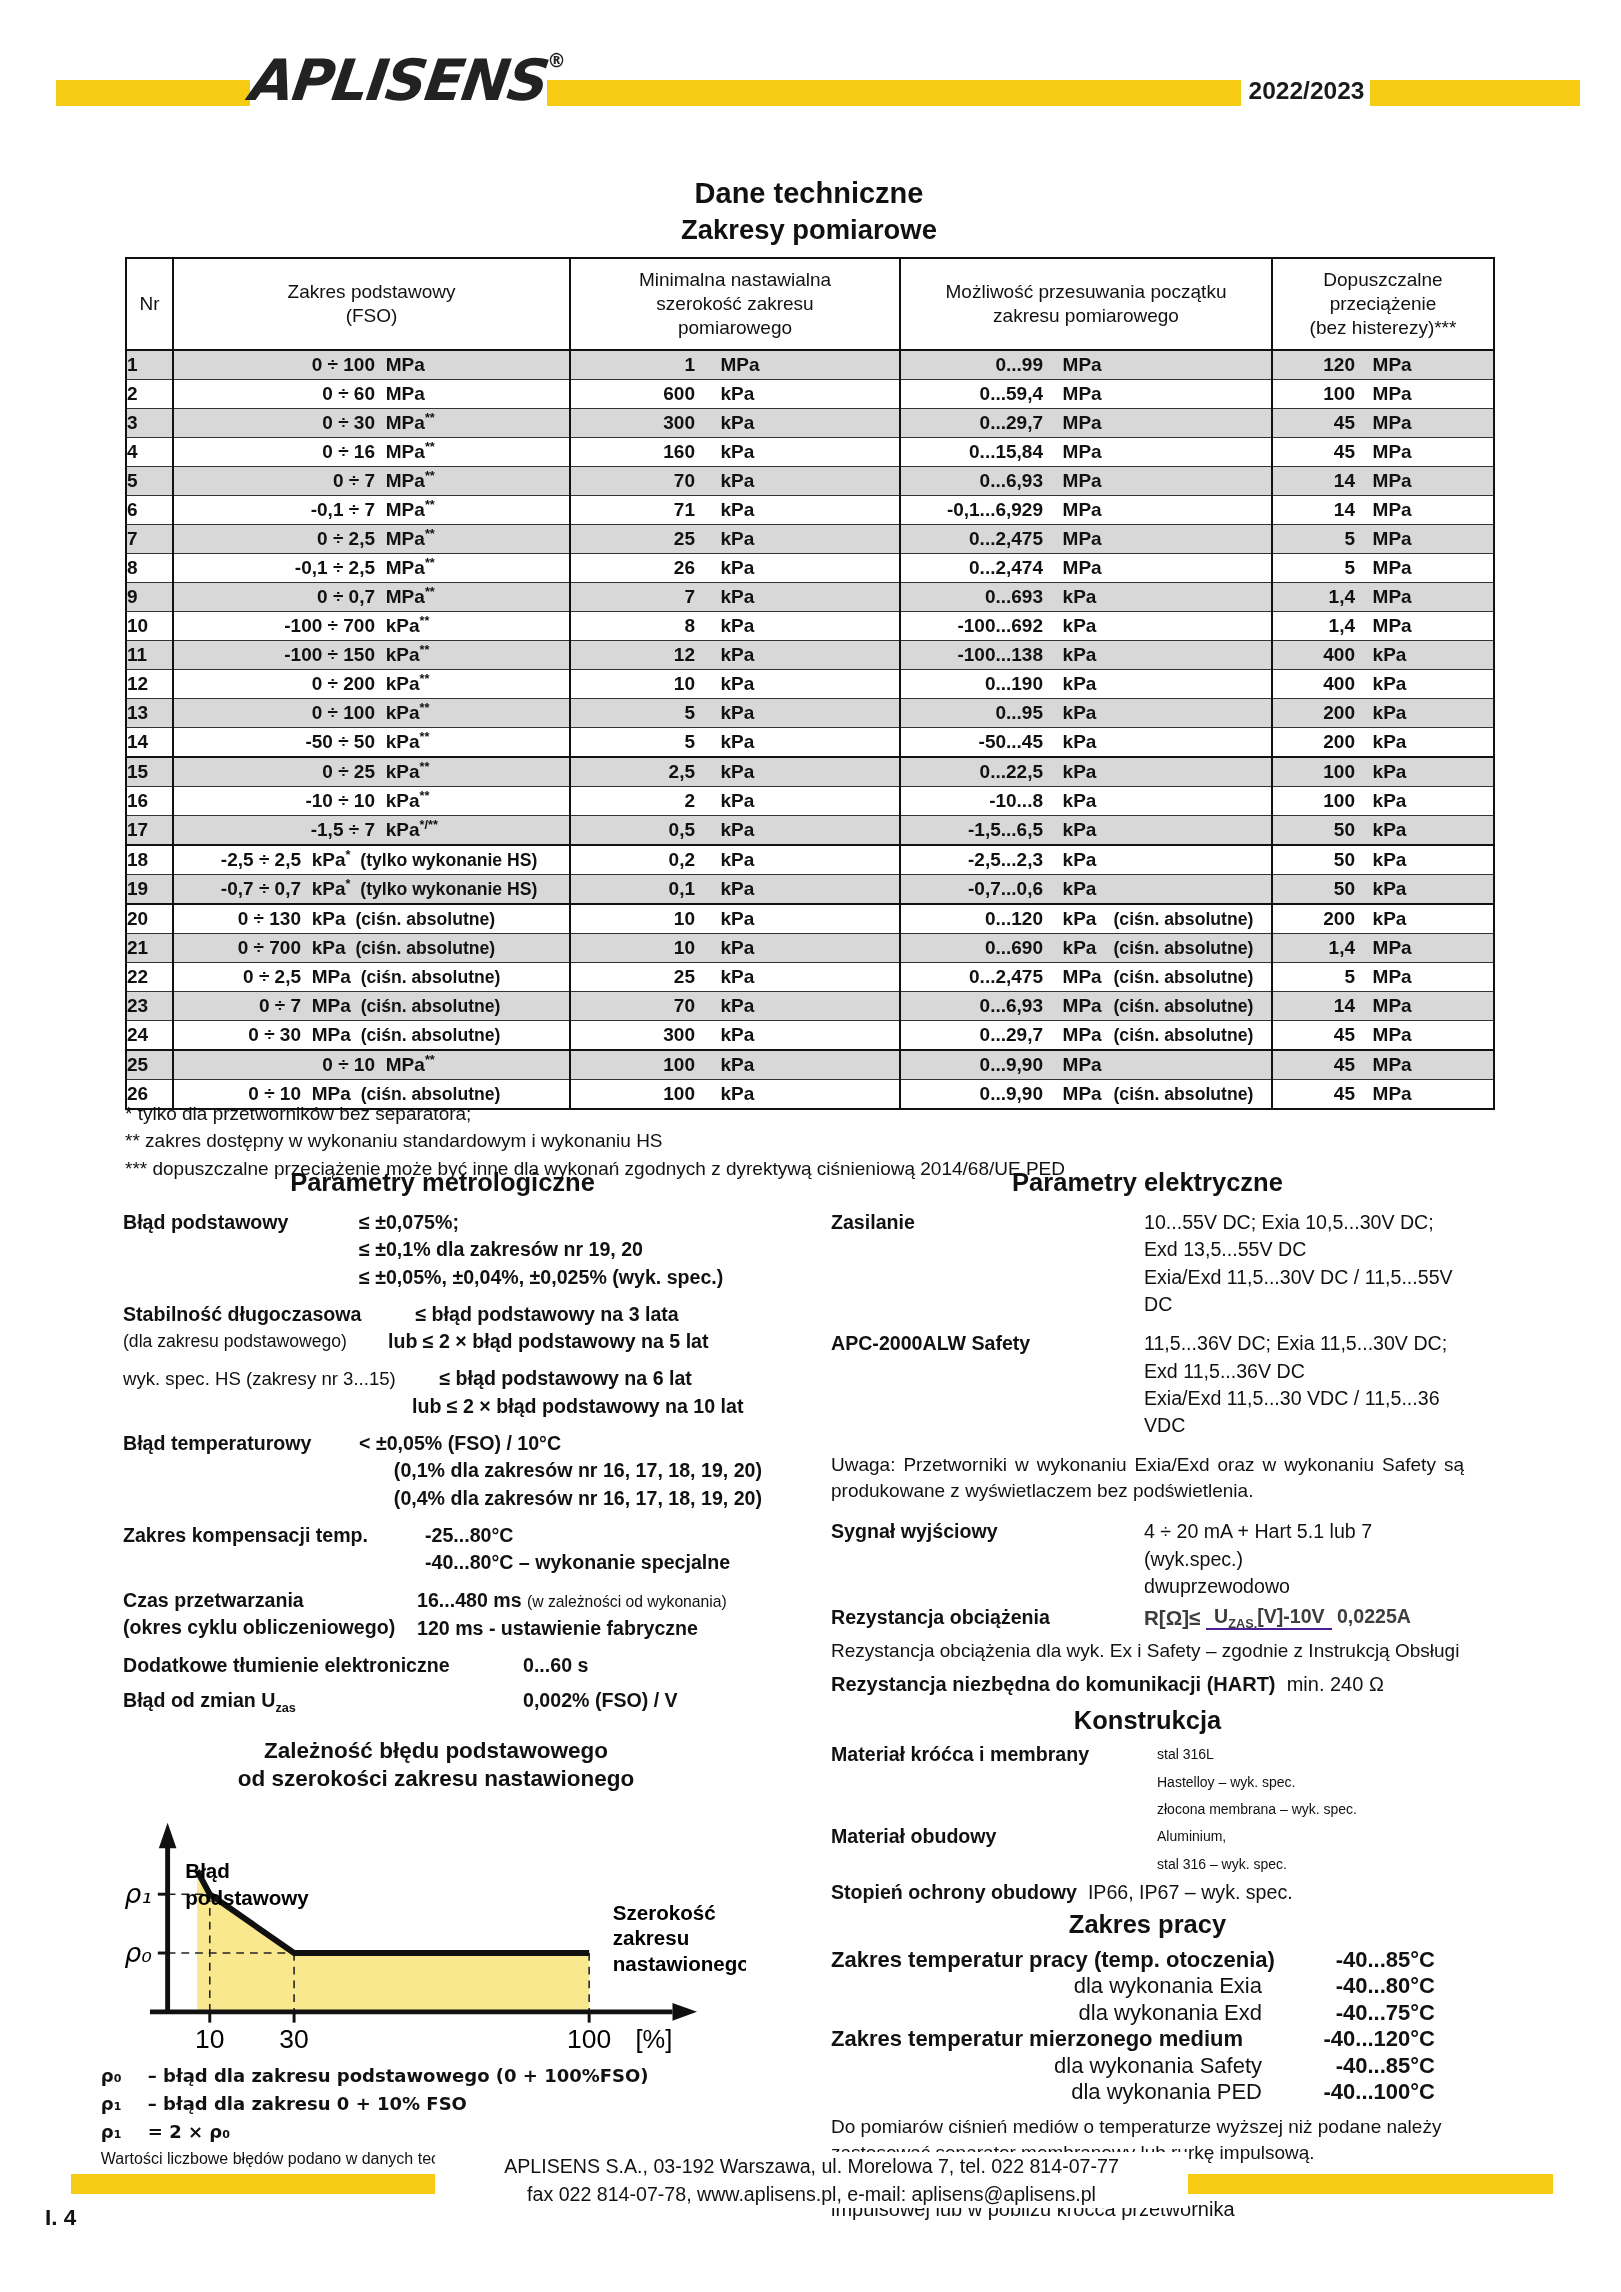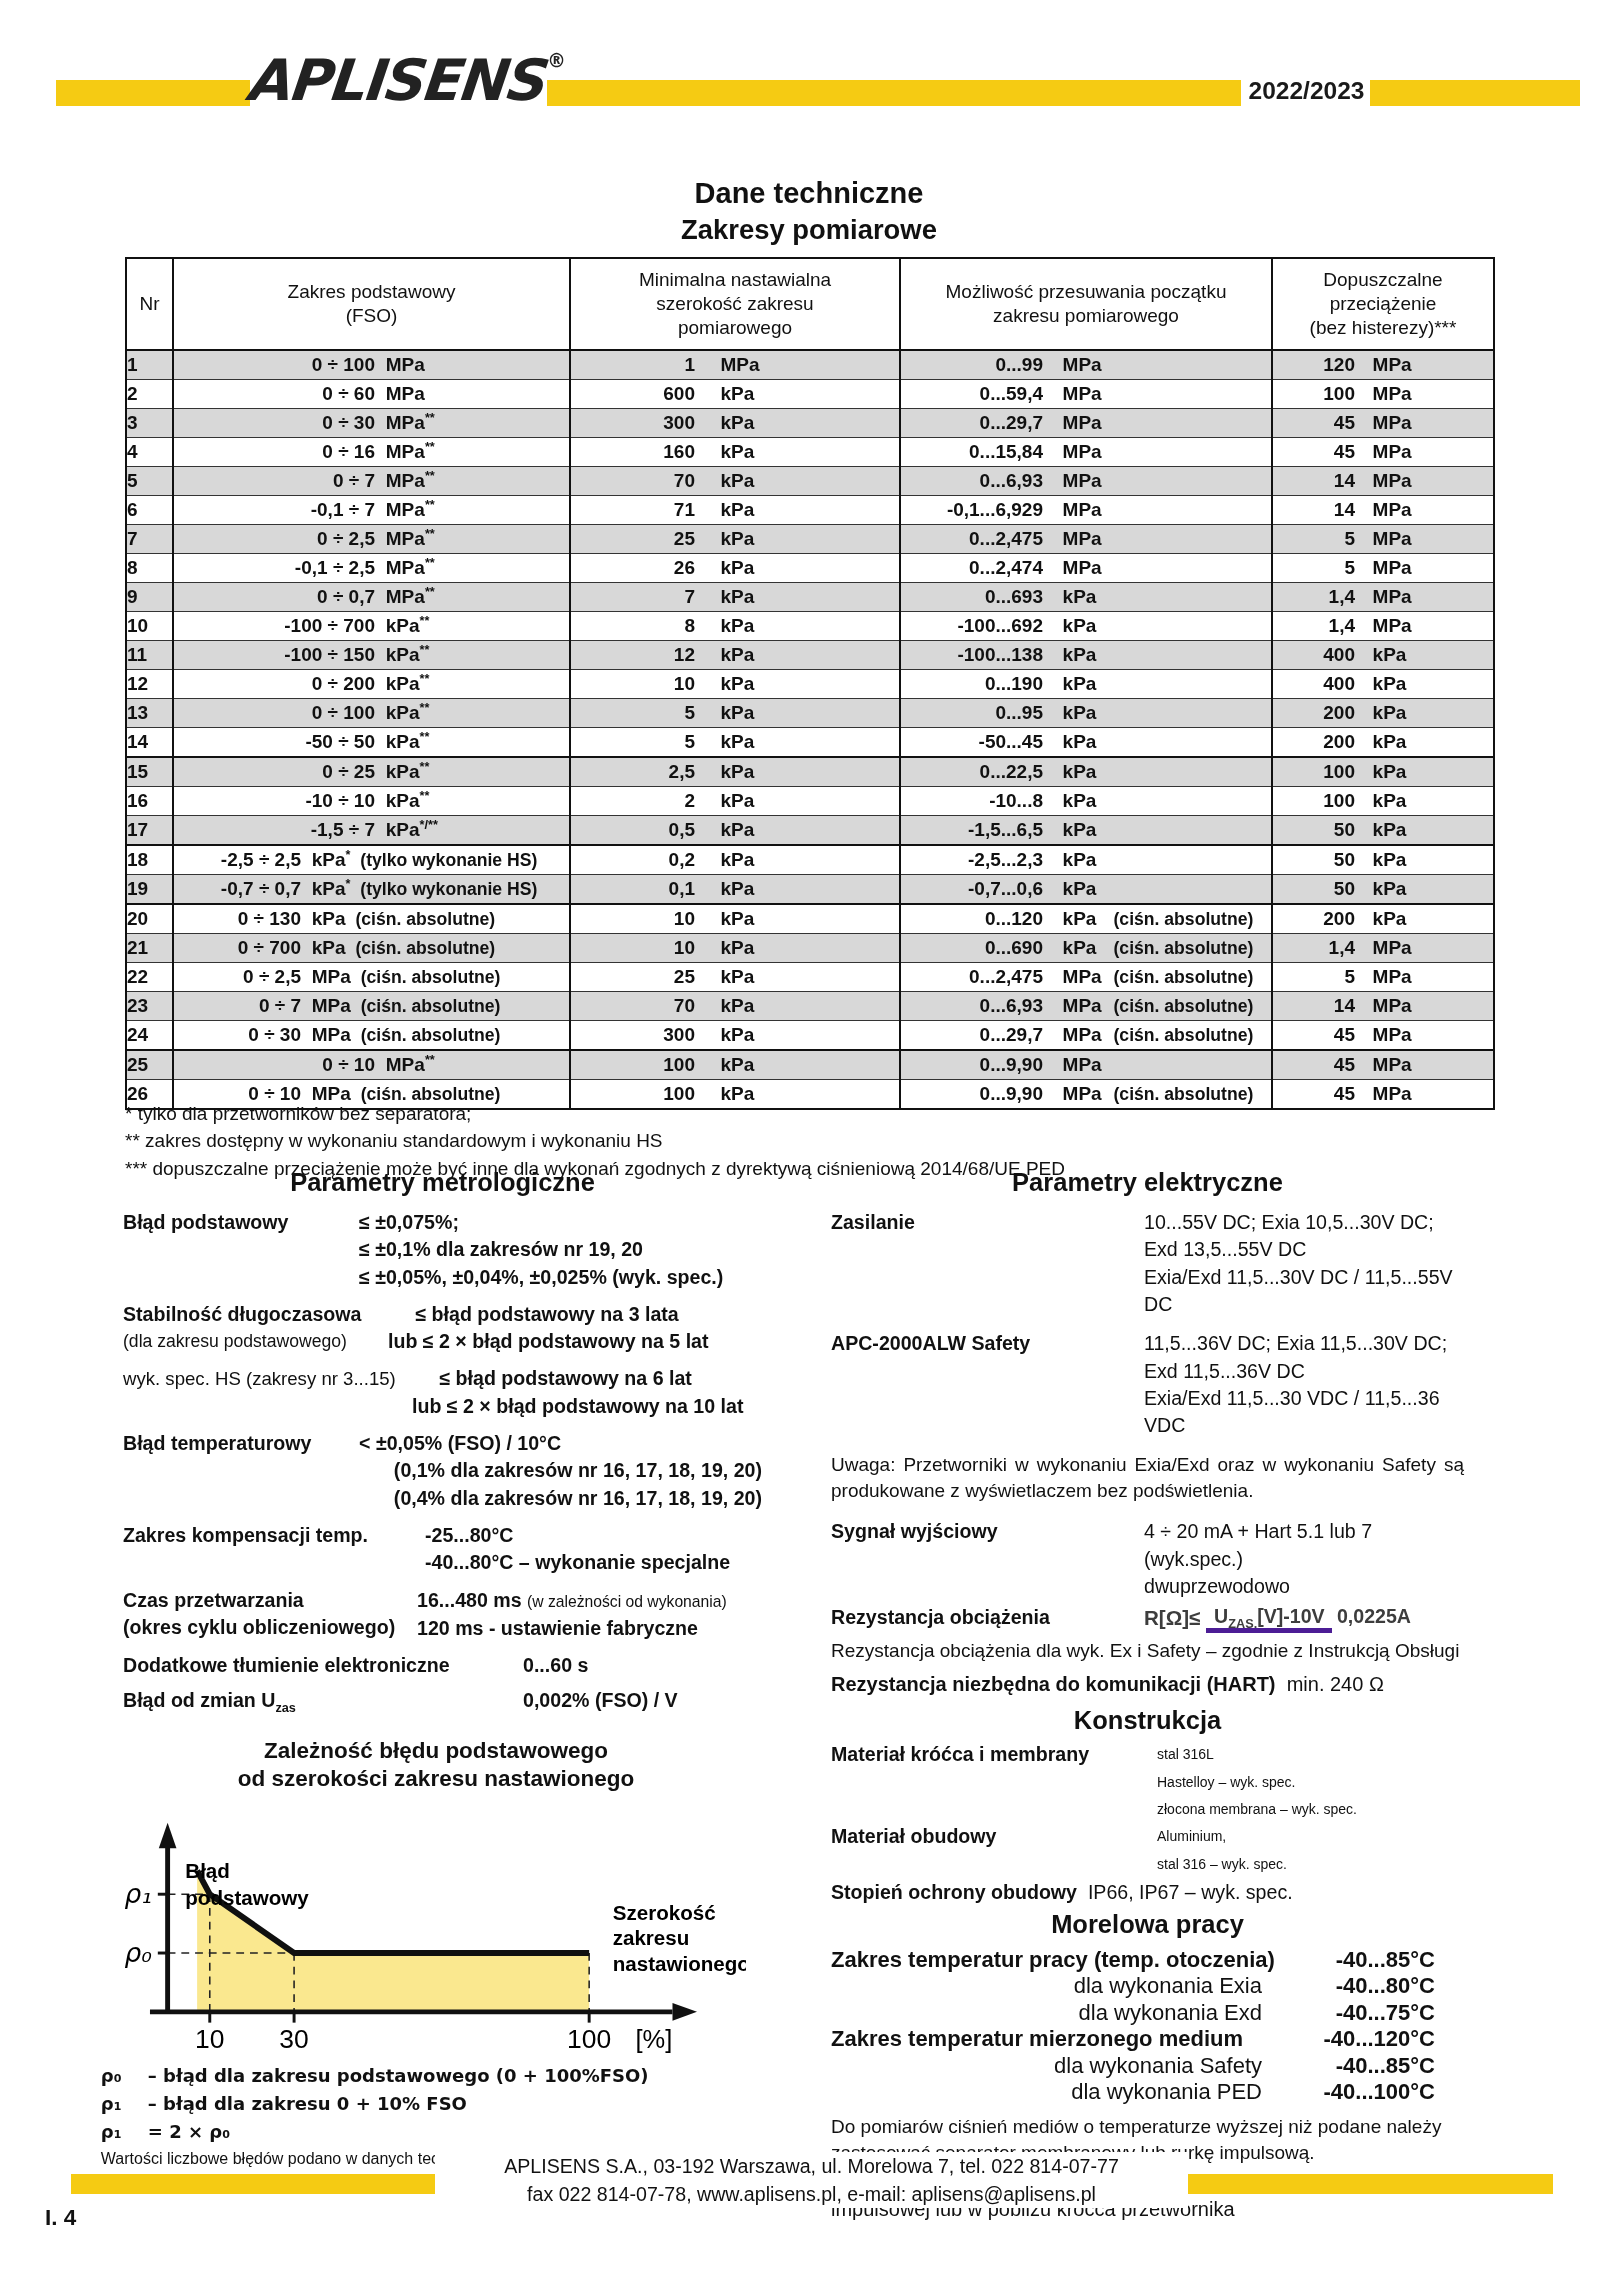--- a/index.html
+++ b/index.html
@@ -70,21 +70,21 @@
 
   
   .e-row{display:flex;margin-bottom:11.8px;}
   .e-lbl{flex:none;width:313px;font-weight:bold;font-size:19.6px;line-height:27.4px;}
   .e-val{font-size:19.6px;font-weight:normal;line-height:27.4px;flex:1;}
   .para{font-size:19px;line-height:26.5px;text-align:justify;margin:2px 0 13.7px 0;}
   .formula-row{align-items:center;margin-bottom:5.9px;}
   .formula-val{display:flex;align-items:center;color:#3d3d3d;font-weight:bold;}
   .formula-val .pfx{font-size:20.6px;}
   .frac{display:inline-block;text-align:center;margin-left:5.9px;}
-  .frac .num{padding:0 7.8px 1px 7.8px;border-bottom:5px solid #4c1d95;font-size:19.6px;}
+  .frac .num{padding:0 7.8px 1px 7.8px;border-bottom:2px solid #4c1d95;font-size:19.6px;}
   .frac .den{font-size:19.6px;padding-top:1px;}
   .num sub,.uzas-sub{font-size:12.7px;}
   .plain-note{font-size:19px;margin:7.8px 0 11.8px 0;}
   .hart-line{font-size:20px;margin:2px 0 9.8px 0;}
   .hart-line .hl{font-weight:bold;text-align:center;}
   .k-row{display:flex;}
   .k-lbl{flex:none;width:326px;font-weight:bold;font-size:19.6px;line-height:27.4px;}
   .k-val{font-size:14px;line-height:27.4px;}
   .k-inline{font-size:19.6px;line-height:29px;margin-bottom:3px;}
   .k-inline .hl{font-weight:bold;}
@@ -514,21 +514,21 @@
       <div class="k-val">
         <div>Aluminium,</div>
         <div>stal 316 – wyk. spec.</div>
       </div>
     </div>
 
     <div class="k-inline">
       <span class="hl">Stopień ochrony obudowy</span>&nbsp;&nbsp;<span>IP66, IP67 – wyk. spec.</span>
     </div>
 
-    <h2 class="sec-title" style="margin-bottom:7.8px">Morelowa pracy</h2>
+    <h2 class="sec-title" style="margin-bottom:7.8px">Zakres pracy</h2>
 
     <div class="cond-row">
       <span class="cond-main">Zakres temperatur pracy (temp. otoczenia)</span>
         <span class="cond-spacer"></span>
       <span class="cond-val">-40...85°C</span>
     </div>
     <div class="cond-row">
       <span class="cond-sub">dla wykonania Exia</span>
       <span class="cond-val">-40...80°C</span>
     </div>

